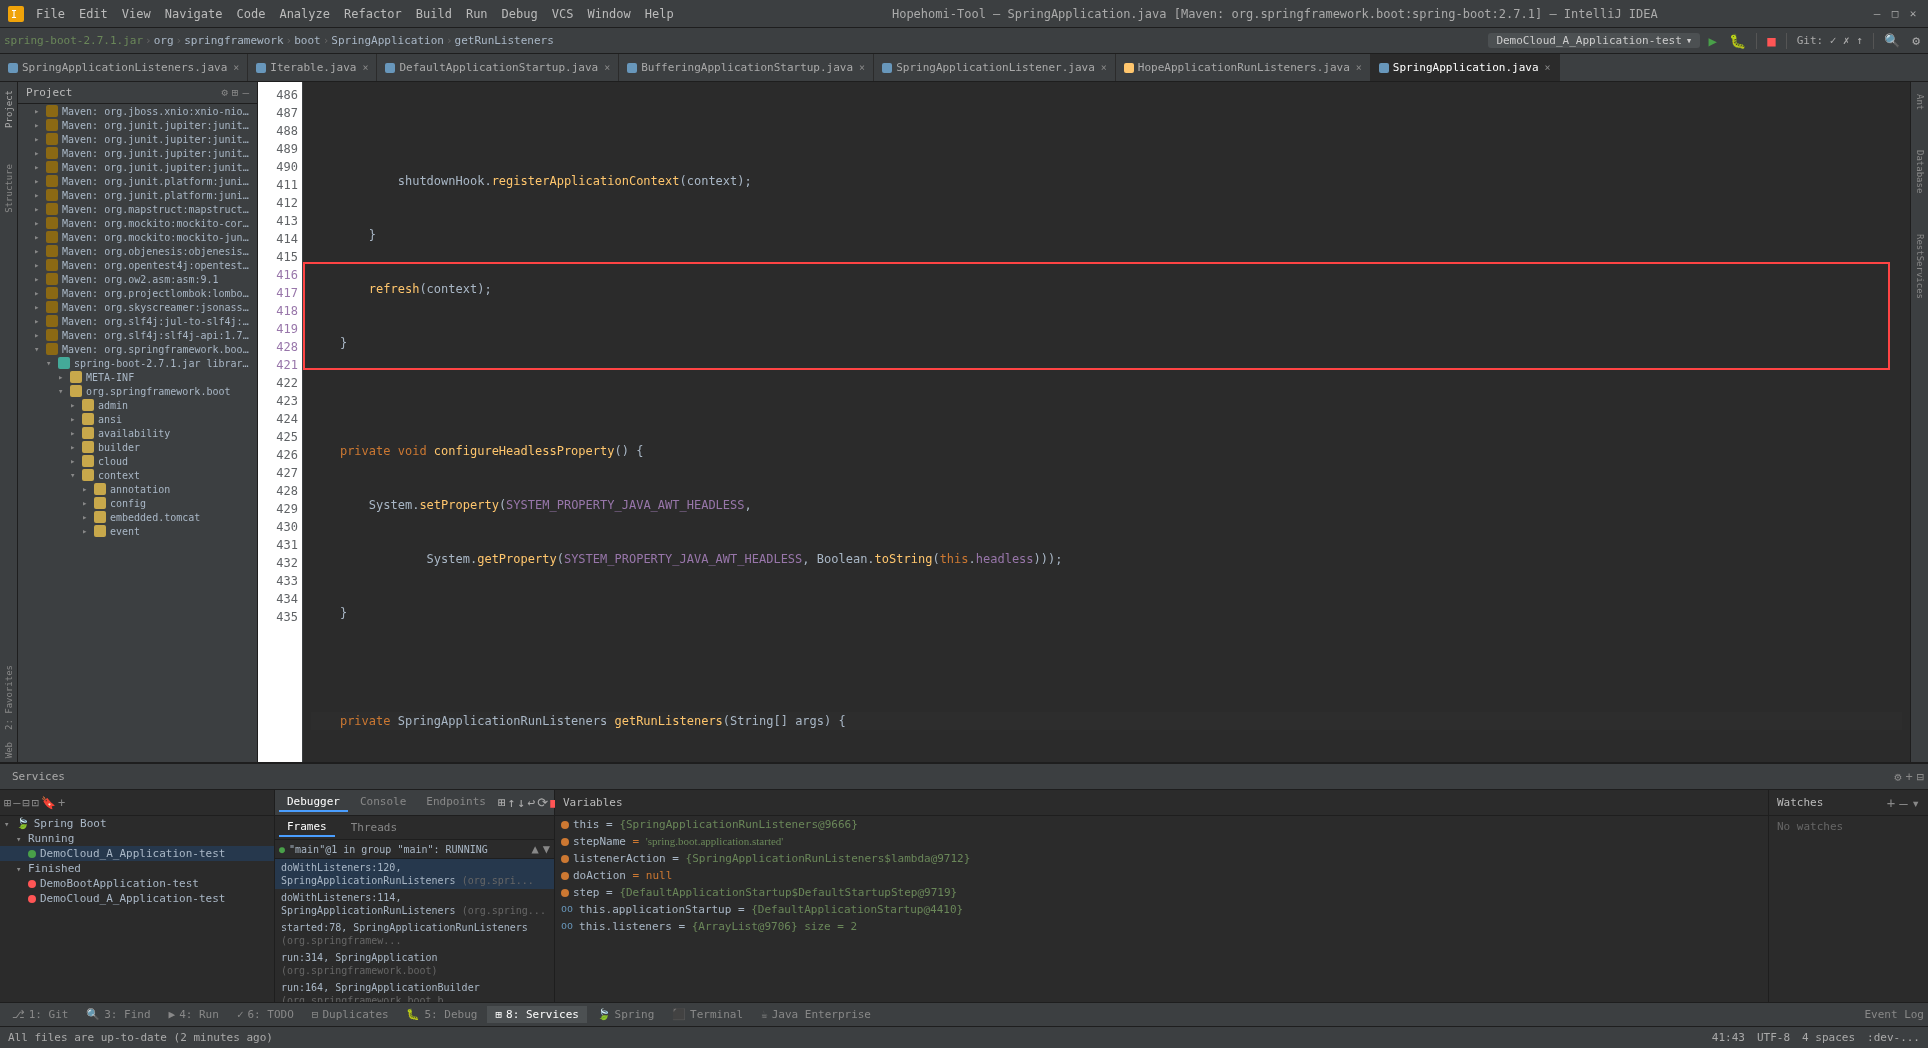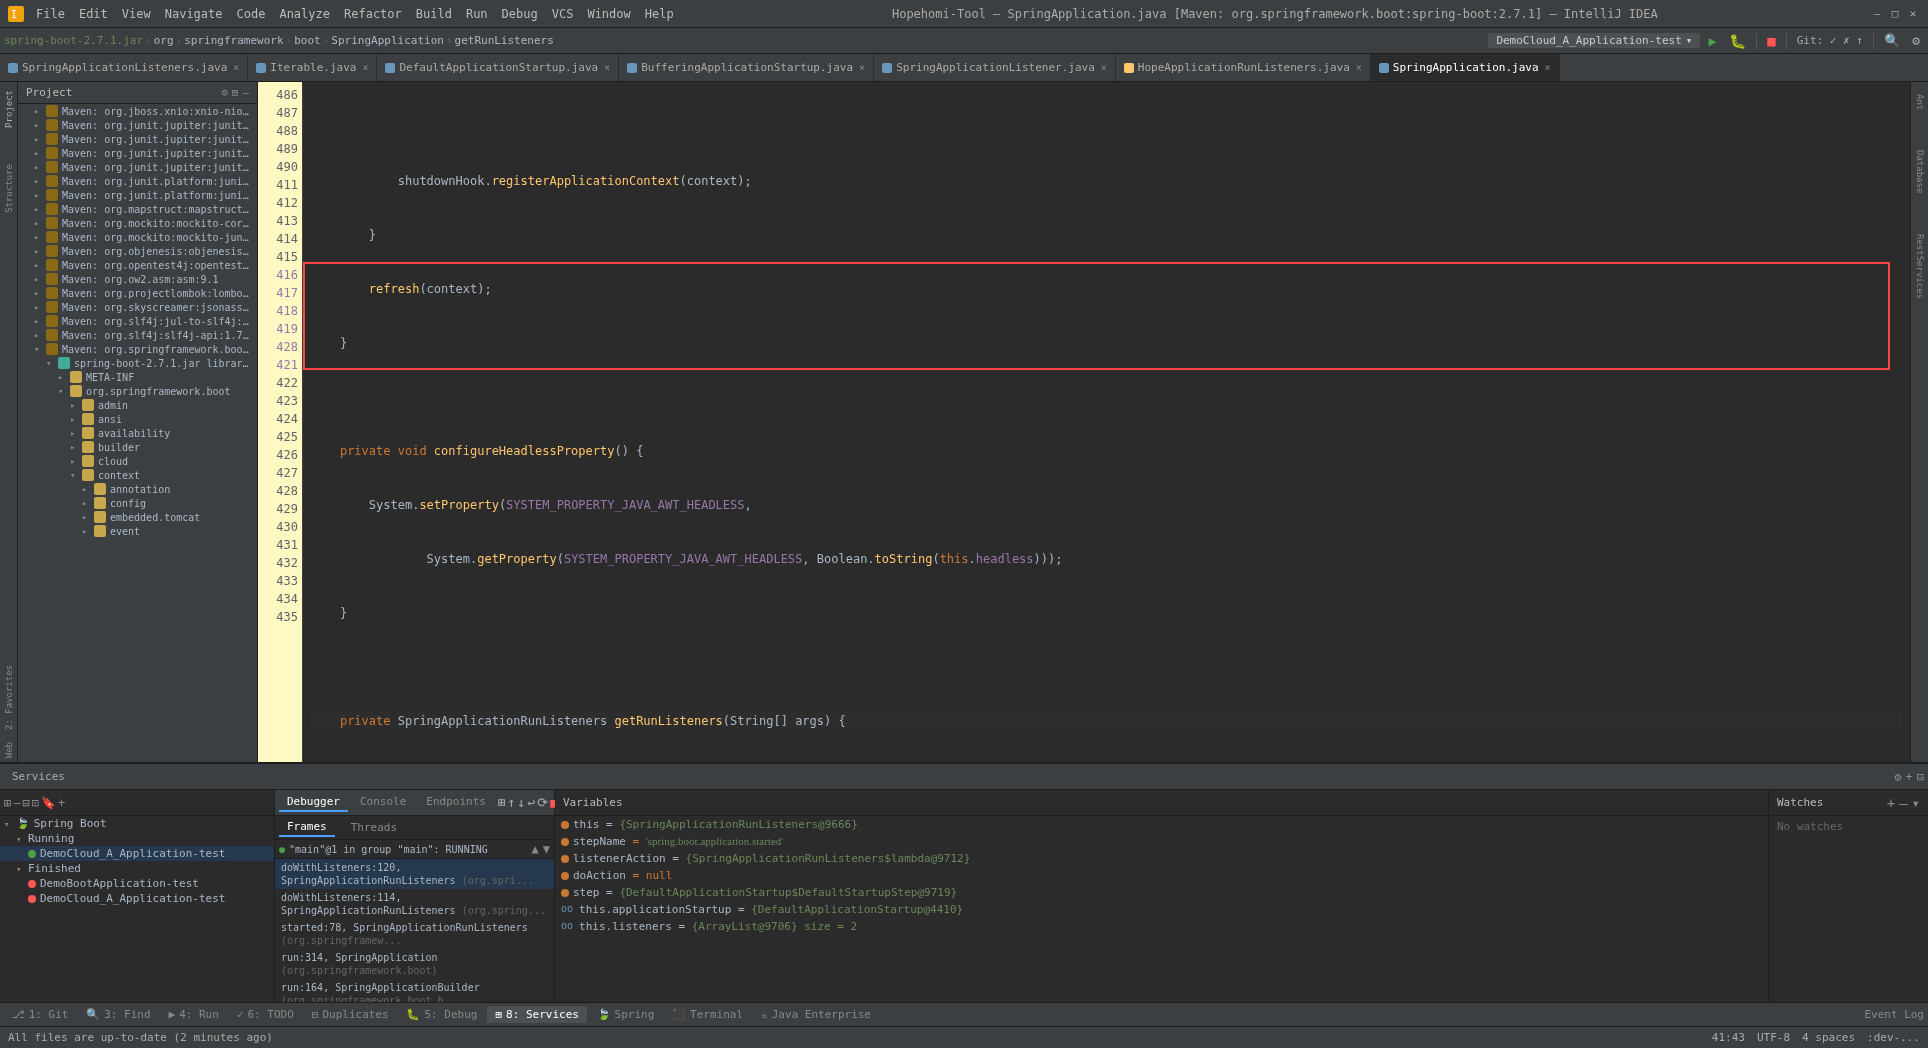--- a/index.html
+++ b/index.html
@@ -34,21 +34,21 @@
     .tree-arrow { display: inline-block; width: 12px; flex-shrink: 0; color: #888; font-size: 9px; }
     .tree-icon { display: inline-block; width: 14px; height: 14px; margin-right: 4px; flex-shrink: 0; }
     .tree-label { color: #a9b7c6; font-size: 11px; overflow: hidden; text-overflow: ellipsis; }
     .tree-label.maven { color: #a9b7c6; }
 
     
     #editor-area { flex: 1; display: flex; flex-direction: column; background: #2b2b2b; overflow: hidden; }
 
     
     #code-editor { flex: 1; display: flex; overflow: hidden; position: relative; }
-    #line-numbers { width: 45px; background: #fef9c3; color: #606366; font-size: 12px; line-height: 18px; padding: 4px 4px 4px 0; text-align: right; overflow: hidden; flex-shrink: 0; border-right: 1px solid #3c3f41; user-select: none; }
+    #line-numbers { width: 45px; background: #ffffff; color: #606366; font-size: 12px; line-height: 18px; padding: 4px 4px 4px 0; text-align: right; overflow: hidden; flex-shrink: 0; border-right: 1px solid #3c3f41; user-select: none; }
     #code-content { flex: 1; overflow: auto; padding: 0 8px; font-size: 12px; line-height: 18px; white-space: pre; }
 
     
     #right-panel { width: 18px; background: #3c3f41; border-left: 1px solid #1e1e1e; display: flex; flex-direction: column; align-items: center; padding: 4px 0; gap: 4px; }
     .right-panel-icon { writing-mode: vertical-rl; font-size: 10px; color: #888; padding: 8px 2px; cursor: pointer; }
 
     
     #bottom-panel { height: 240px; background: #2b2b2b; border-top: 2px solid #1e1e1e; display: flex; flex-direction: column; }
     #bottom-tabs { display: flex; align-items: center; background: #3c3f41; border-bottom: 1px solid #1e1e1e; height: 26px; padding: 0 4px; gap: 8px; }
     .bottom-tab { font-size: 11px; color: #888; padding: 2px 8px; cursor: pointer; border-bottom: 2px solid transparent; }

